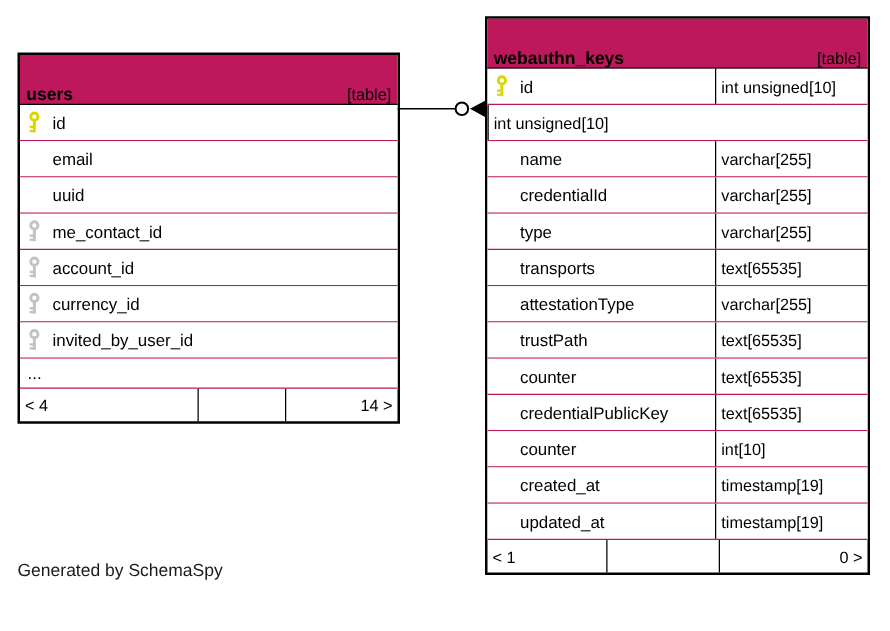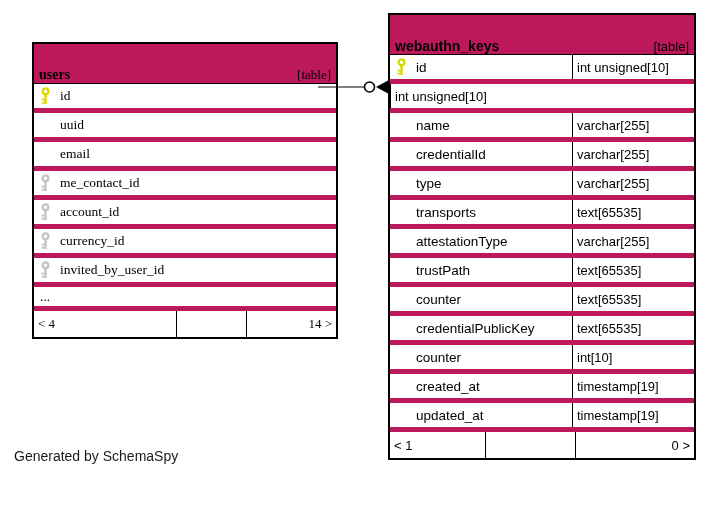--- a/index.html
+++ b/index.html
@@ -9,38 +9,38 @@
     font-family:"Liberation Sans", sans-serif;
     position:relative;
     color:#000;
   }
   .entity-table {
     position:absolute;
     background:#fff;
     border:2px solid #000;
     box-sizing:border-box;
   }
-  #table-users { left:32px; top:42px; width:306px;font-family:Liberation Serif, serif; }
+  #table-users { left:14px; top:42px; width:306px; }
   #table-webauthn { left:388px; top:13px; width:308px; }
 
   .thead {
     display:flex; justify-content:space-between; align-items:flex-end;
     height:40px; box-sizing:border-box;
     border-bottom:1px solid #000;
     background:#be185d;
     padding:0 5px;
     font-size:14px;
   }
   .tname { font-weight:bold; }
   .ttag  { font-size:13px; font-weight:normal;margin-top:30px; }
 
   .row {
     display:flex; align-items:stretch;
     height:29px; box-sizing:border-box;
-    border-bottom:5px solid #be185d;
+    border-bottom:1px solid #be185d;
     font-size:13.5px;
     background:#fff;
   }
   .cell-name {
     flex:1; display:flex; align-items:center;
     padding-left:6px; box-sizing:border-box;
     white-space:nowrap; overflow:hidden;
   }
   .key-slot { width:20px; display:flex; align-items:center; }
   .cell-type {
@@ -94,27 +94,27 @@
               <rect x="1.7" y="11.6" width="2.7" height="1.9" fill="#d8d800"></rect>
               <rect x="1.7" y="14.8" width="2.7" height="1.9" fill="#d8d800"></rect>
             </svg>
           </span>
           <span>id</span>
         </span>
       </div>
       <div class="row">
         <span class="cell-name">
           <span class="key-slot"></span>
+          <span>email</span>
+        </span>
+      </div>
+      <div class="row">
+        <span class="cell-name">
+          <span class="key-slot"></span>
           <span>uuid</span>
-        </span>
-      </div>
-      <div class="row">
-        <span class="cell-name">
-          <span class="key-slot"></span>
-          <span>email</span>
         </span>
       </div>
       <div class="row">
         <span class="cell-name">
           <span class="key-slot">
             <svg width="11" height="18" viewBox="0 0 11 18">
               <circle cx="5.5" cy="4.3" r="2.9" fill="none" stroke="#c3c3c3" stroke-width="2.3"></circle>
               <rect x="4.3" y="6.8" width="2.4" height="10.2" fill="#c3c3c3"></rect>
               <rect x="1.7" y="11.6" width="2.7" height="1.9" fill="#c3c3c3"></rect>
               <rect x="1.7" y="14.8" width="2.7" height="1.9" fill="#c3c3c3"></rect>

